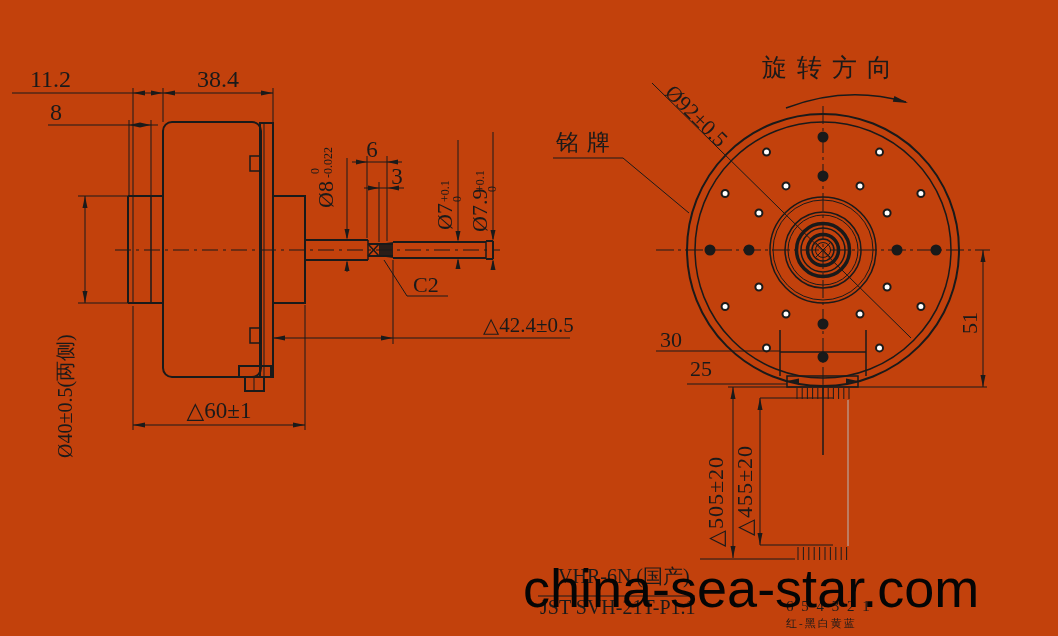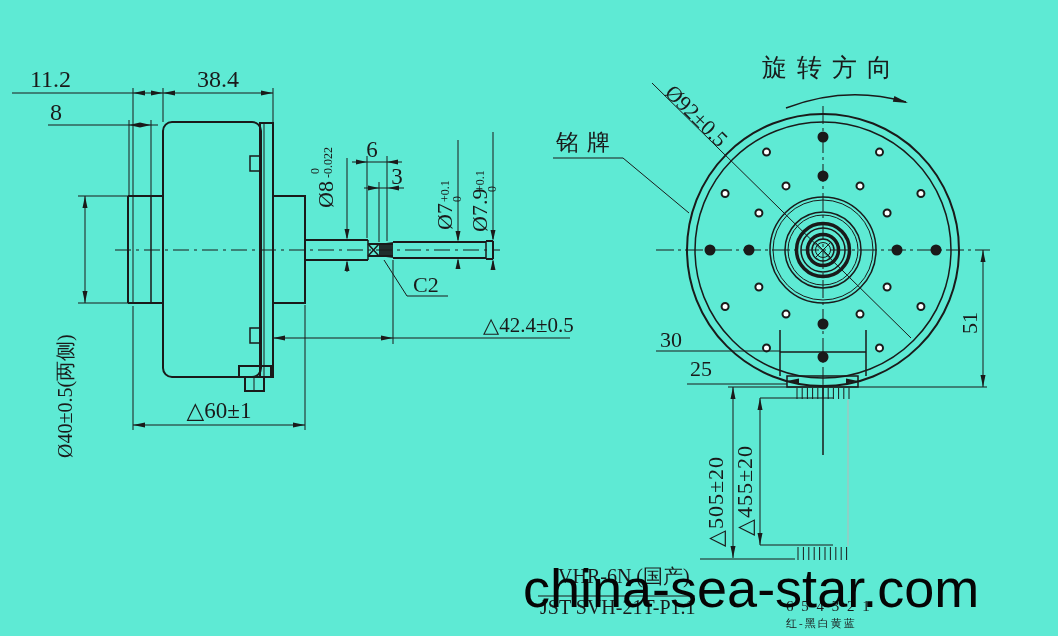--- a/index.html
+++ b/index.html
@@ -1,16 +1,16 @@
 <!DOCTYPE html>
 <html><head>
 <meta charset="utf-8">
 <style>
   html,body{margin:0;padding:0;background:#ffffff;}
-  .stage{position:relative;width:1058px;height:636px;background:#5eead4;overflow:hidden;}
+  .stage{position:relative;width:1058px;height:636px;background:#c2410c;overflow:hidden;}
   svg{position:absolute;left:0;top:0;}
   text{fill:#1a1a1a;font-family:"Liberation Serif","DejaVu Serif",serif;}
   .cjk{font-family:"Liberation Serif","DejaVu Serif",serif;}
   .wm{font-family:"Liberation Sans","DejaVu Sans",sans-serif;fill:#050505;}
   .ln{stroke:#1a1a1a;fill:none;}
   .thin{stroke-width:1;}
   .med{stroke-width:1.5;}
   .thick{stroke-width:2;}
   .arr{fill:#1a1a1a;stroke:none;}
   .grayln{stroke:#b8b8b8;stroke-width:1;fill:none;}

